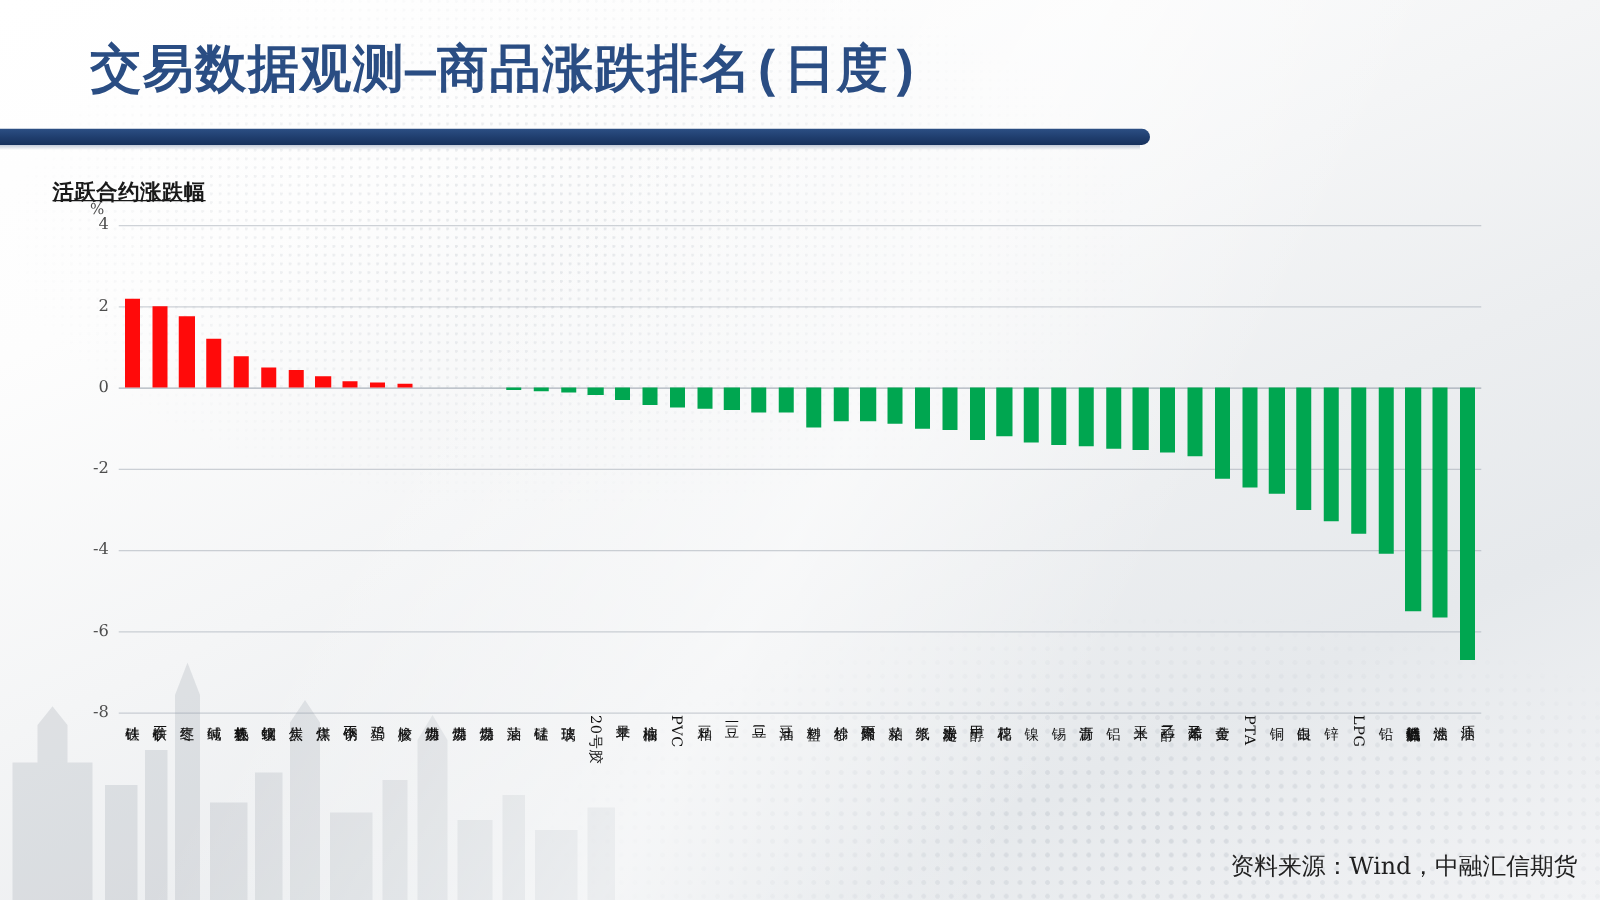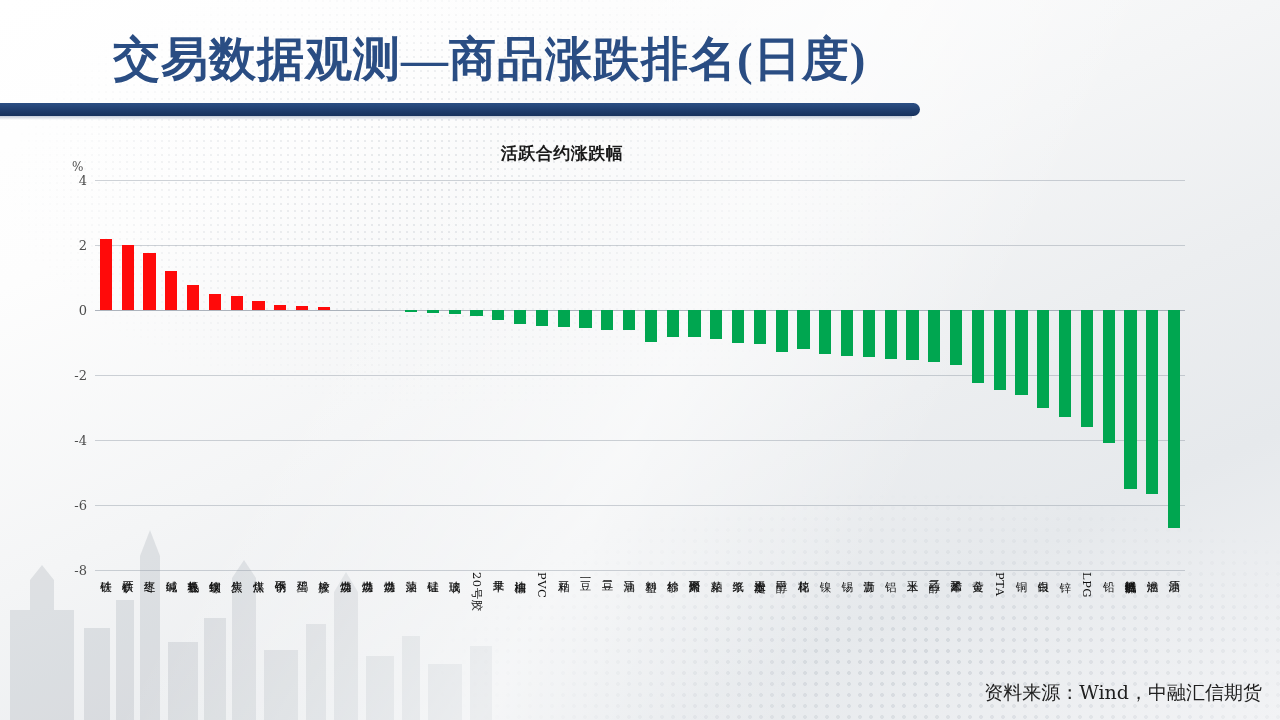--- a/index.html
+++ b/index.html
@@ -62,54 +62,53 @@
 
   
   #header {
     position: absolute;
     left: 0; top: 0;
     width: 1280px; height: 118px;
   }
   #title-text {
     position: absolute;
     left: 72px; top: 28px;
-    font-family: Liberation Serif, serif;
-    font-size: 47px;
+    font-family: Liberation Mono, monospace;
+    font-size: 41px;
     font-weight: 700;
     letter-spacing: 1px;
     color: #2a4d83;
     white-space: nowrap;
-    margin-left: 41px;
   }
   #title-rule {
     position: absolute;
     left: 0; top: 103px;
     width: 920px; height: 13px;
     background: linear-gradient(180deg, #2c4f84 0%, #1f3d6d 55%, #16315c 100%);
     border-radius: 0 9px 9px 0;
   }
   #title-rule-shadow {
     position: absolute;
     left: 0; top: 116px;
     width: 912px; height: 4px;
     background: linear-gradient(180deg, rgba(40,70,120,.28), rgba(40,70,120,0));
   }
 
   
   #chart-title {
     position: absolute;
     left: 0; top: 142px;
     width: 1082px;
-    text-align: center;
     font-family: "DejaVu Serif", "Liberation Serif", serif;
     font-size: 17px;
     font-weight: 700;
     color: #1a1a1a;
     letter-spacing: .5px;
     padding-left: 42px;
+    text-decoration: underline;
   }
 
   #plot {
     position: absolute;
     left: 95px;
     top: 180px;
     width: 1090px;
     height: 390px;
   }
 

